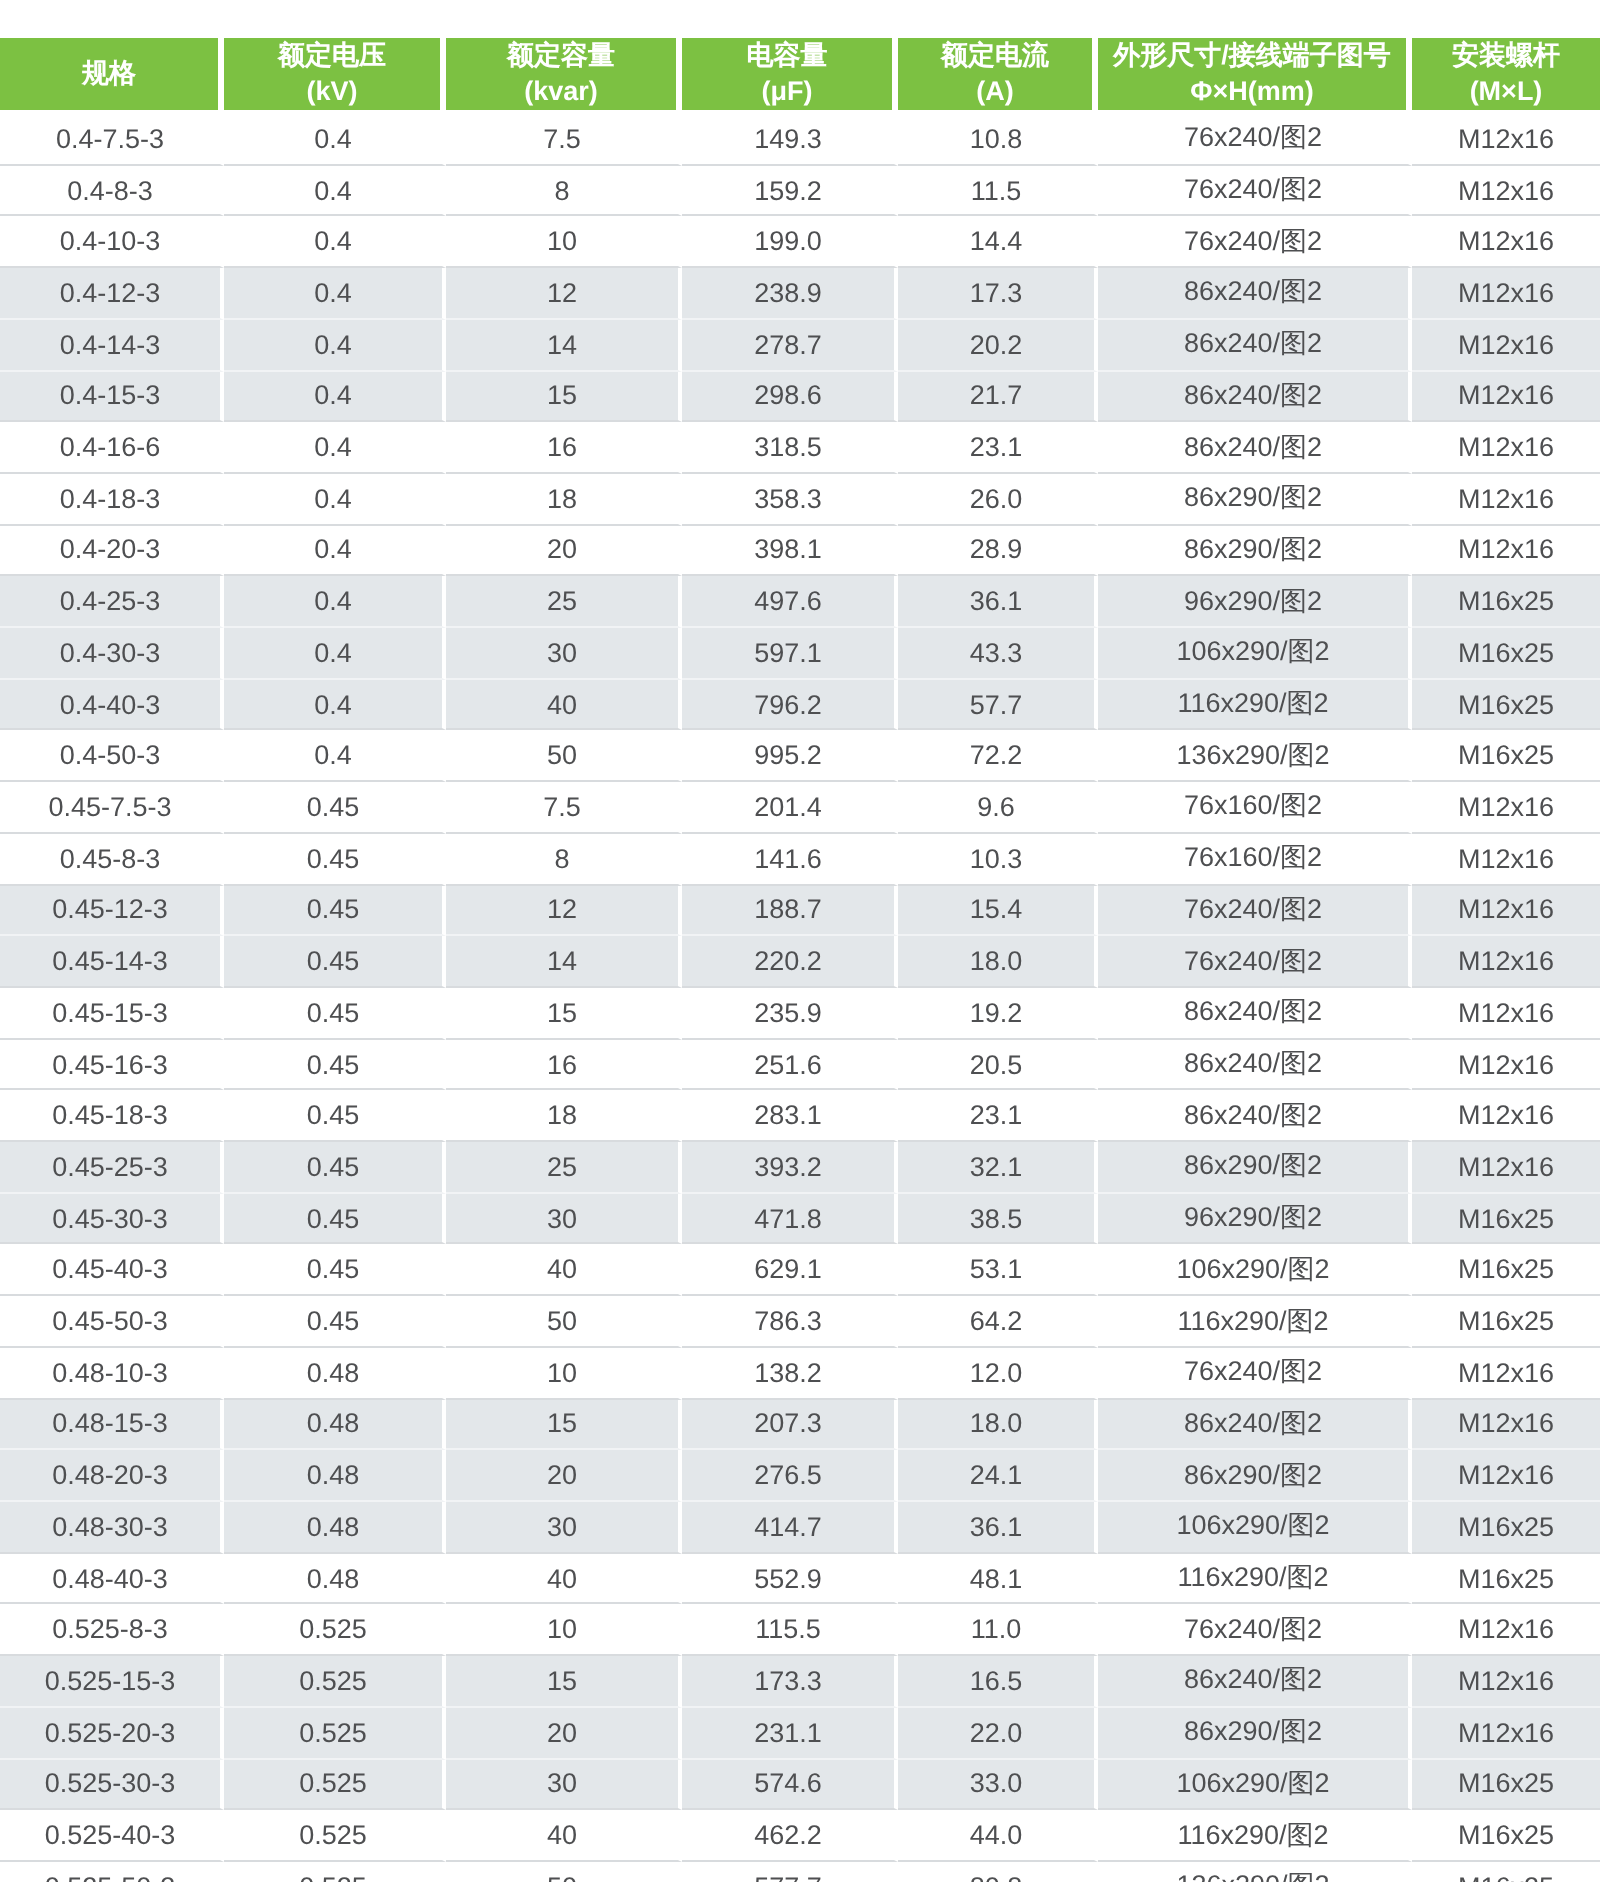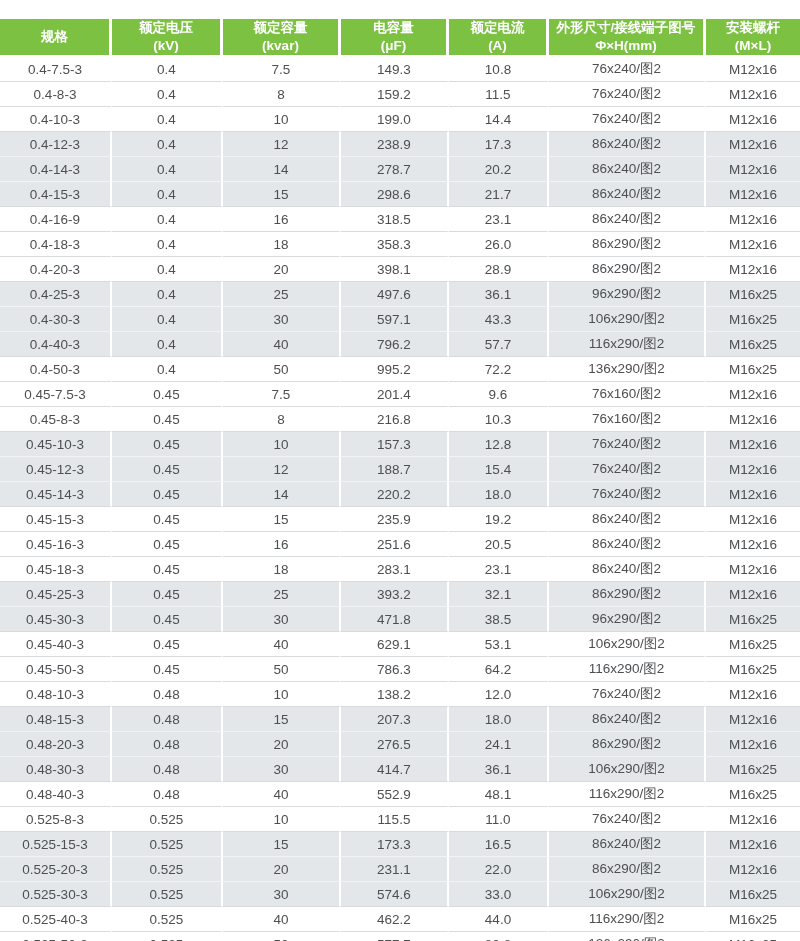--- a/index.html
+++ b/index.html
@@ -145,21 +145,21 @@
         <tr class="g">
           <td>0.4-15-3</td>
           <td>0.4</td>
           <td>15</td>
           <td>298.6</td>
           <td>21.7</td>
           <td>86x240/图2</td>
           <td>M12x16</td>
         </tr>
         <tr>
-          <td>0.4-16-9</td>
+          <td>0.4-16-6</td>
           <td>0.4</td>
           <td>16</td>
           <td>318.5</td>
           <td>23.1</td>
           <td>86x240/图2</td>
           <td>M12x16</td>
         </tr>
         <tr>
           <td>0.4-18-3</td>
           <td>0.4</td>
@@ -220,32 +220,23 @@
           <td>7.5</td>
           <td>201.4</td>
           <td>9.6</td>
           <td>76x160/图2</td>
           <td>M12x16</td>
         </tr>
         <tr>
           <td>0.45-8-3</td>
           <td>0.45</td>
           <td>8</td>
-          <td>216.8</td>
+          <td>141.6</td>
           <td>10.3</td>
           <td>76x160/图2</td>
-          <td>M12x16</td>
-        </tr>
-        <tr class="g gl">
-          <td>0.45-10-3</td>
-          <td>0.45</td>
-          <td>10</td>
-          <td>157.3</td>
-          <td>12.8</td>
-          <td>76x240/图2</td>
           <td>M12x16</td>
         </tr>
         <tr class="g gl">
           <td>0.45-12-3</td>
           <td>0.45</td>
           <td>12</td>
           <td>188.7</td>
           <td>15.4</td>
           <td>76x240/图2</td>
           <td>M12x16</td>

